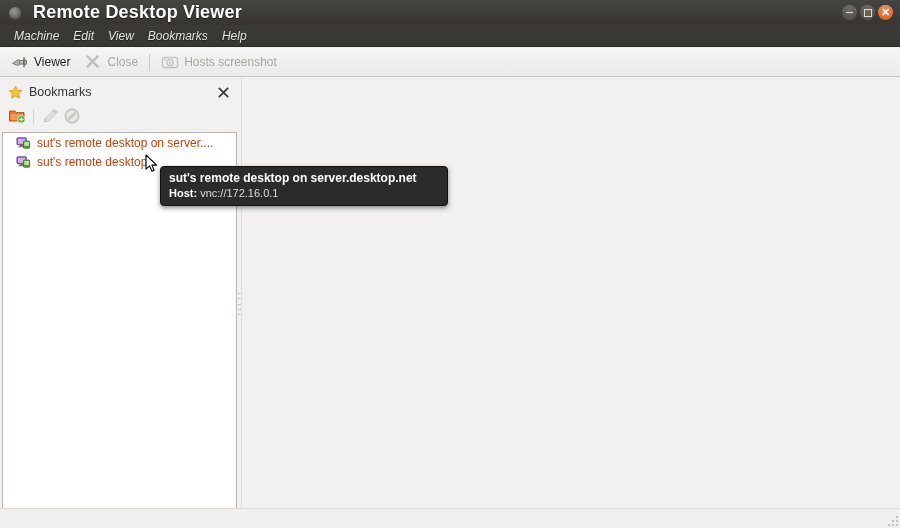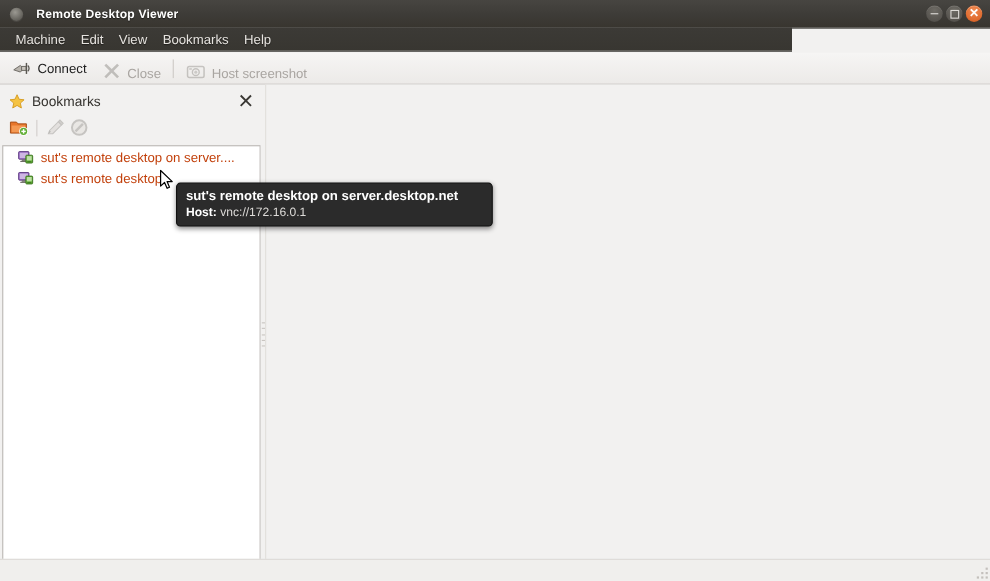--- a/index.html
+++ b/index.html
@@ -28,21 +28,21 @@
   .app-icon {
     width: 12px; height: 12px; margin-left: 9px;
     border-radius: 50%;
     background: radial-gradient(circle at 40% 35%, #9b9992 0%, #6a6862 60%, #4a4843 100%);
     box-shadow: 0 1px 0 rgba(255,255,255,0.08);
     flex: none;
   }
   .title-text {
     margin-left: 12px;
     color: #ffffff;
-    font-size: 11px;
+    font-size: 18px;
     font-weight: bold;
     letter-spacing: 0.2px;
     text-shadow: 0 1px 1px rgba(0,0,0,0.55);
   }
   .wincontrols {
     position: absolute; right: 7px; top: 5px;
     display: flex; gap: 3px; align-items: center;
   }
   .wbtn {
     width: 15px; height: 15px; border-radius: 50%;
@@ -65,26 +65,27 @@
     width: 6px; height: 6px; border: 1.5px solid #dedbd7; display:block;
   }
   .wbtn .glyph-close {
     display:block; color:#fff; font-size: 11px; font-weight: bold;
     line-height: 11px; margin-top:-1px;
   }
 
   
   .menubar {
     position: absolute; left: 0; top: 25px;
-    width: 720px; height: 22px;
+    width: 900px; height: 22px;
     background: linear-gradient(to bottom, #3c3a36 0%, #383631 100%);
     border-bottom: 1px solid #2d2b27;
     display: flex; align-items: center;
     padding-left: 7px;
     box-sizing: border-box;
+    font-style: italic;
   }
   .menuitem {
     color: #e6e3df;
     font-size: 12px;
     padding: 2px 7px;
     cursor: default;
     text-shadow: 0 1px 1px rgba(0,0,0,0.5);
   }
 
   
@@ -98,21 +99,21 @@
     box-sizing: border-box;
   }
   .tbtn {
     display: flex; align-items: center; gap: 5px;
     height: 24px; padding: 0 7px;
     font-size: 12px;
     border-radius: 3px;
     cursor: default;
   }
   .tbtn.enabled { color: #1d1d1d; }
-  .tbtn.disabled { color: #a9a5a1; align-items: flex-end; }
+  .tbtn.disabled { color: #a9a5a1; }
   .tsep {
     width: 1px; height: 17px; background: #cdc9c5; margin: 0 4px;
   }
 
   
   .ico { width: 18px; height: 18px; position: relative; flex: none; }
   .ico.dim { opacity: 0.42; }
 
   
   .content {
@@ -282,21 +283,21 @@
 
     <div class="tbtn enabled">
       <span class="ico">
         <svg width="18" height="18" viewBox="0 0 18 18">
           <path d="M1.5 10.5 L7.5 6.5 L9 8 L9 11 L7.5 12.5 Z" fill="#b9b5ae" stroke="#6f6c66" stroke-width="0.9" stroke-linejoin="round"></path>
           <rect x="8.6" y="7.4" width="4.2" height="3.6" fill="#c9c5be" stroke="#6f6c66" stroke-width="0.9"></rect>
           <rect x="12.4" y="4.2" width="1.3" height="10" fill="#5a5751"></rect>
           <path d="M14.2 6.6 a3.4 3.4 0 0 1 0 5.2" fill="none" stroke="#5a5751" stroke-width="1.2"></path>
         </svg>
       </span>
-      <span>Connect</span>
+      <span>Viewer</span>
     </div>
 
     <div class="tbtn disabled">
       <span class="ico dim">
         <svg width="18" height="18" viewBox="0 0 18 18">
           <path d="M3.8 3 L9 8.2 L14.2 3 L16 4.8 L10.8 10 L16 15.2 L14.2 17 L9 11.8 L3.8 17 L2 15.2 L7.2 10 L2 4.8 Z" fill="#7f7c77" transform="translate(0,-1) scale(0.95)"></path>
         </svg>
       </span>
       <span>Close</span>
     </div>
@@ -306,21 +307,21 @@
 
     <div class="tbtn disabled">
       <span class="ico dim">
         <svg width="18" height="18" viewBox="0 0 18 18">
           <rect x="1.5" y="4.5" width="15" height="10" rx="1.6" fill="none" stroke="#8a8782" stroke-width="1.4"></rect>
           <circle cx="9" cy="9.6" r="3.1" fill="none" stroke="#8a8782" stroke-width="1.3"></circle>
           <circle cx="9" cy="9.6" r="1.4" fill="#9d9a95"></circle>
           <rect x="3" y="5.9" width="2.4" height="1.6" fill="#9d9a95"></rect>
         </svg>
       </span>
-      <span>Host screenshot</span>
+      <span>Hosts screenshot</span>
     </div>
   </div>
 
   <div class="content">
 
     <div class="sidebar">
 
       <div class="panel-header">
         <span class="ico" style="width:15px;height:15px;">
           <svg width="15" height="15" viewBox="0 0 16 16">

